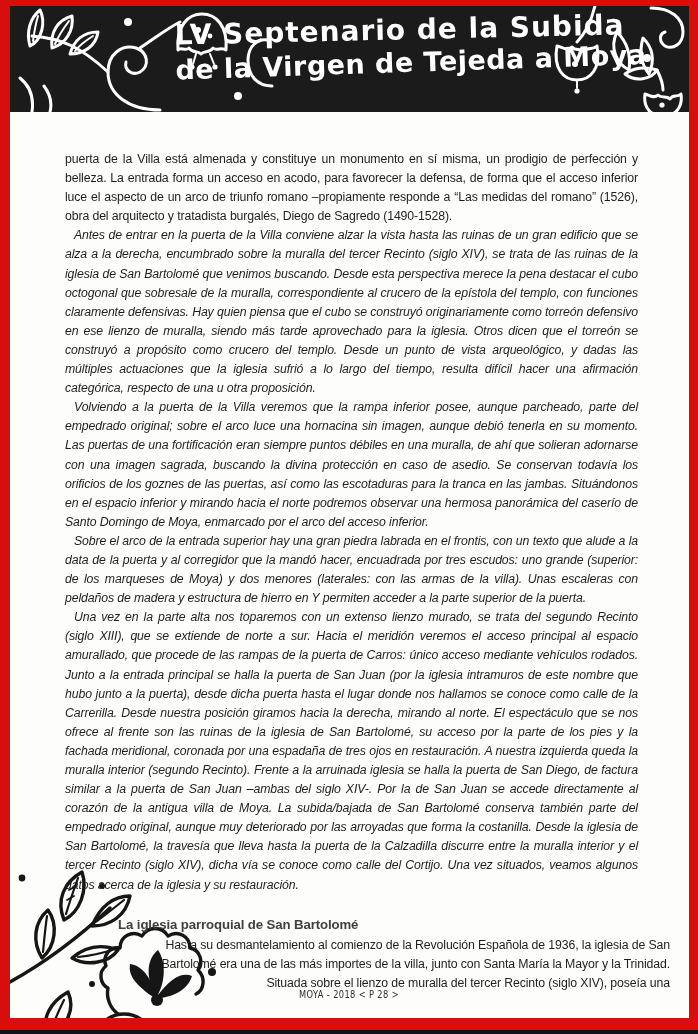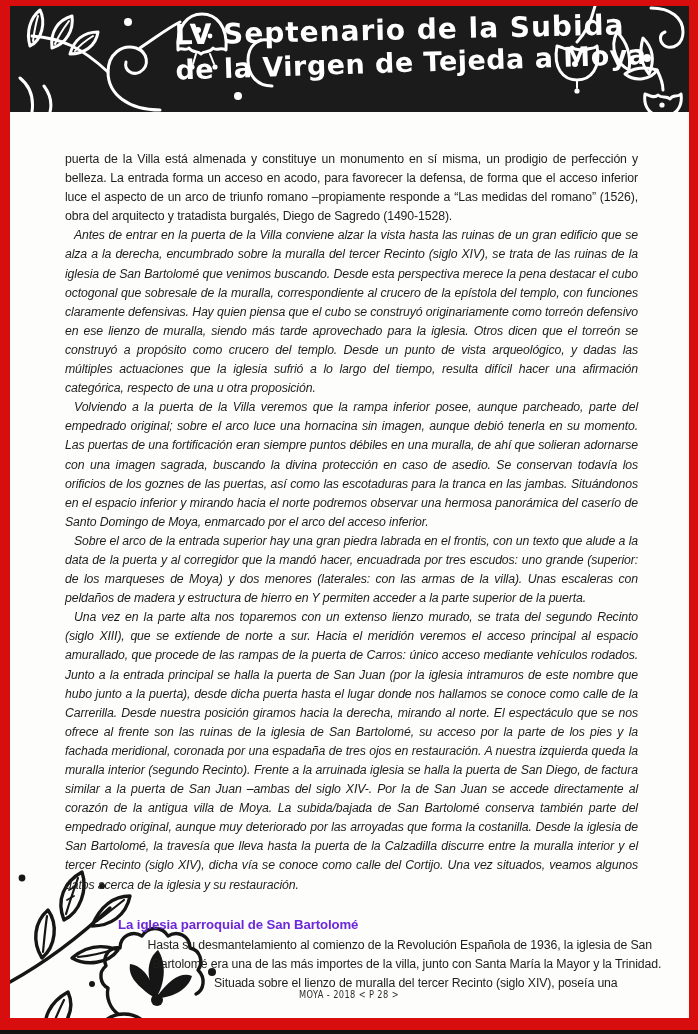--- a/index.html
+++ b/index.html
@@ -57,24 +57,24 @@
   }
   .main p{margin:0;}
   .main p.ind{text-indent:9px;font-style:italic;}
   .section{margin-top:20px;margin-right:-32px;}
   .wrap-spacer{
     float:left;width:130px;height:138px;
     shape-outside:polygon(0 0,36px 0,50px 26px,64px 52px,86px 76px,122px 114px,130px 138px,0 138px);
     shape-margin:6px;
   }
   .section h2{
-    font-size:13.2px;font-weight:bold;margin:0 0 2px 0;color:#6d28d9;
+    font-size:13.2px;font-weight:bold;margin:0 0 2px 0;color:#404040;
     letter-spacing:-0.1px;
   }
-  .section p{text-align:center;}
+  .section p{text-align:right;}
   .footer{
     position:absolute;left:0;right:0;bottom:34px;z-index:3;
     text-align:center;
     font-size:9px;letter-spacing:0.4px;color:#2e2e2e;
     font-family:"DejaVu Sans", sans-serif;
     transform:scale(0.92,1.12);
   }
 </style>
 </head>
 <body>

